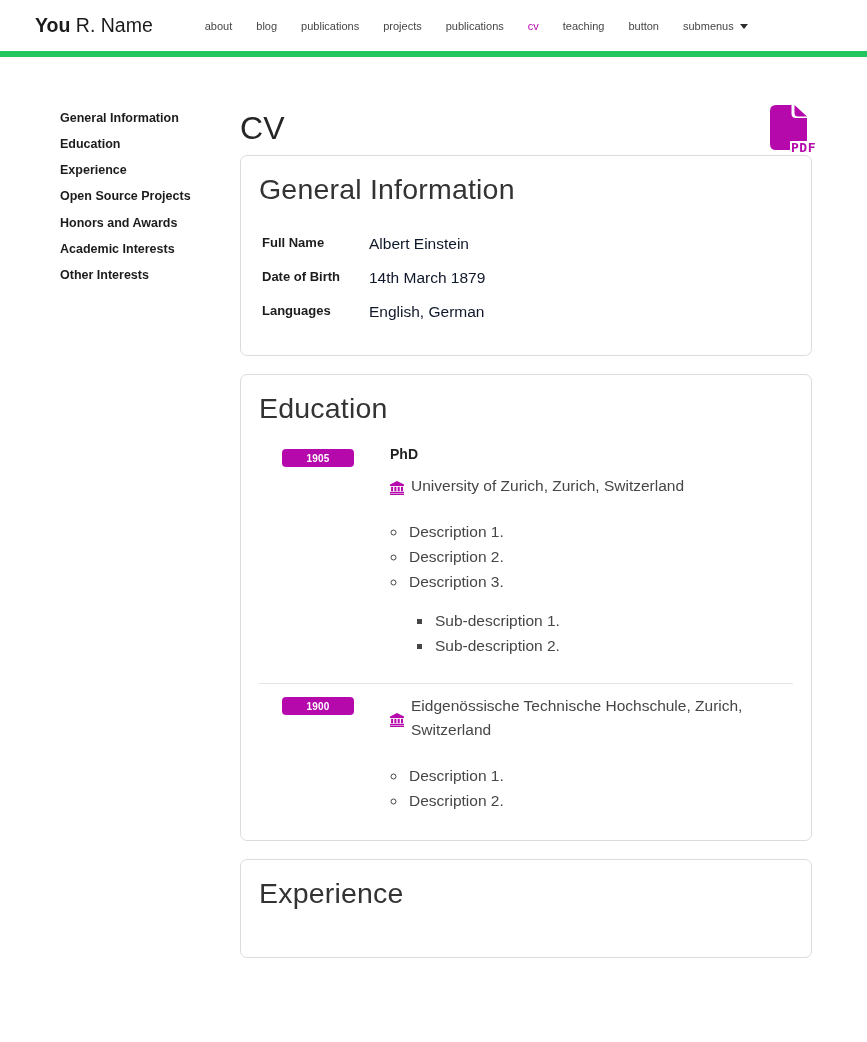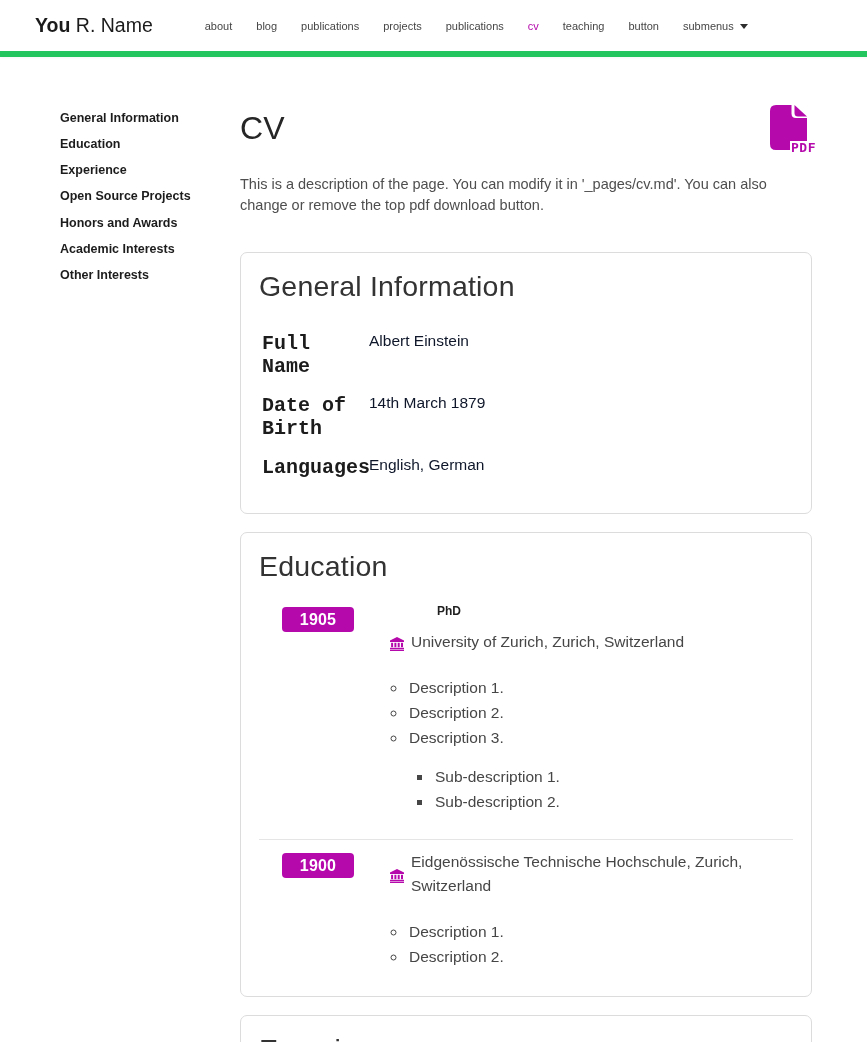--- a/index.html
+++ b/index.html
@@ -53,33 +53,33 @@
 
   
   .card {
     border:1px solid #dcdcdc; border-radius:7px; background:#fff;
     padding:17px 18px 26px 18px; margin-bottom:18px;
   }
   .card-title { font-size:28.5px; font-weight:400; color:#333; margin-bottom:21px; letter-spacing:.2px; }
 
   
   .info-row { display:flex; padding:8px 3px; }
-  .info-label { width:107px; flex-shrink:0; font-weight:700; font-size:20px; color:#1c1c1c;font-family:Liberation Mono, monospace; }
+  .info-label { width:107px; flex-shrink:0; font-weight:700; font-size:13px; color:#1c1c1c; }
   .info-value { color:#0f172a; font-size:15.5px; }
 
   
   .entry { display:flex; padding-left:23px; margin-top:8px; }
   .year-col { width:72px; margin-right:36px; flex-shrink:0; padding-top:3px; }
   .year-badge {
     display:block; width:72px; background:var(--accent); color:#fff;
-    font-size:16px; font-weight:700; text-align:center; padding:4px 0 3px;
+    font-size:10px; font-weight:700; text-align:center; padding:4px 0 3px;
     border-radius:4px; letter-spacing:.2px; white-space:nowrap;
   }
   .entry-body { flex:1; min-width:0; }
-  .entry-title { font-size:12px; font-weight:700; color:#1f1f1f; margin-bottom:12px;margin-left:47px; }
+  .entry-title { font-size:14px; font-weight:700; color:#1f1f1f; margin-bottom:12px; }
   .institution { display:flex; align-items:center; color:#464646; line-height:1.55; }
   .inst-icon { flex-shrink:0; margin-right:7px; margin-top:4px; }
   ul.desc-list {
     margin:22px 0 0 0; padding-left:17px; list-style:circle;
     color:#464646; line-height:1.52;
   }
   ul.desc-list li { margin-bottom:1.5px; padding-left:2px; }
   ul.sub-list { list-style:square; padding-left:24px; margin-top:15px; }
   hr.entry-divider { border:0; border-top:1px solid #e5e5e5; margin:24px 0 10px 0; }
 </style>
@@ -138,21 +138,20 @@
       <h1 class="page-title">CV</h1>
       <a class="pdf-btn">
         <svg width="37" height="45" viewBox="0 0 37 45">
           <path d="M6 0 H21.5 V8.5 Q21.5 13 26 13 H37 V39 Q37 45 31 45 H6 Q0 45 0 39 V6 Q0 0 6 0 Z" fill="#b509ac"></path>
           <path d="M24.5 0 L37 11.5 H28 Q24.5 11.5 24.5 8 Z" fill="#b509ac"></path>
         </svg>
         <span class="pdf-label">PDF</span>
       </a>
     </div>
 
-    <p class="page-desc">This is a description of the page. You can modify it in '_pages/cv.md'. You can also change or remove the top pdf download button.</p>
 
     <section class="card">
       <h2 class="card-title">General Information</h2>
       <div>
         <div class="info-row">
           <span class="info-label">Full Name</span>
           <span class="info-value">Albert Einstein</span>
         </div>
         <div class="info-row">
           <span class="info-label">Date of Birth</span>

